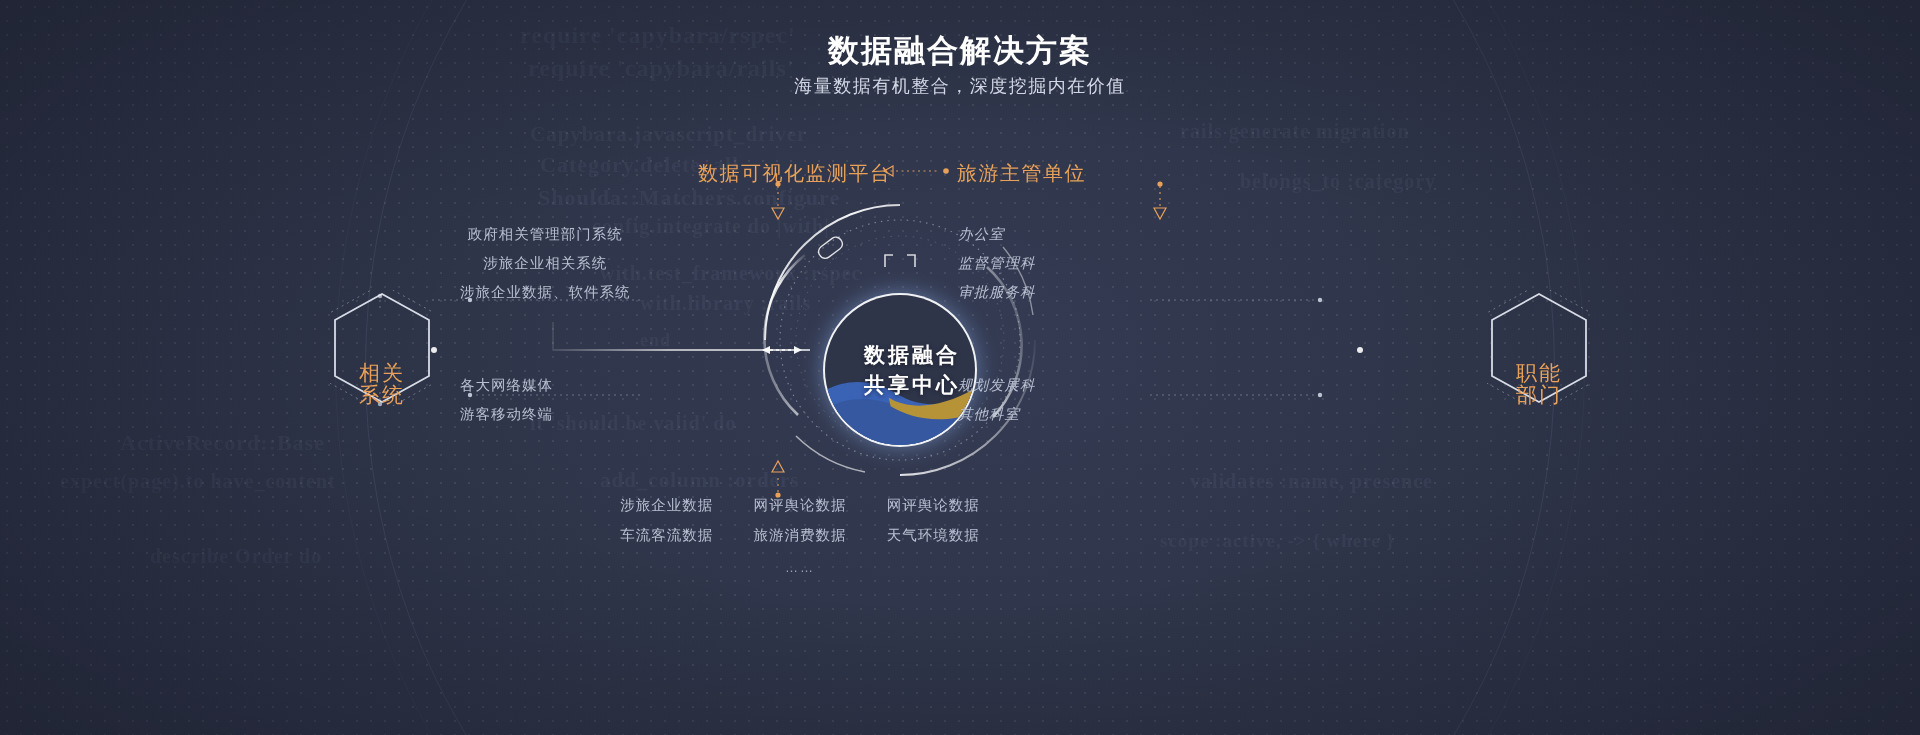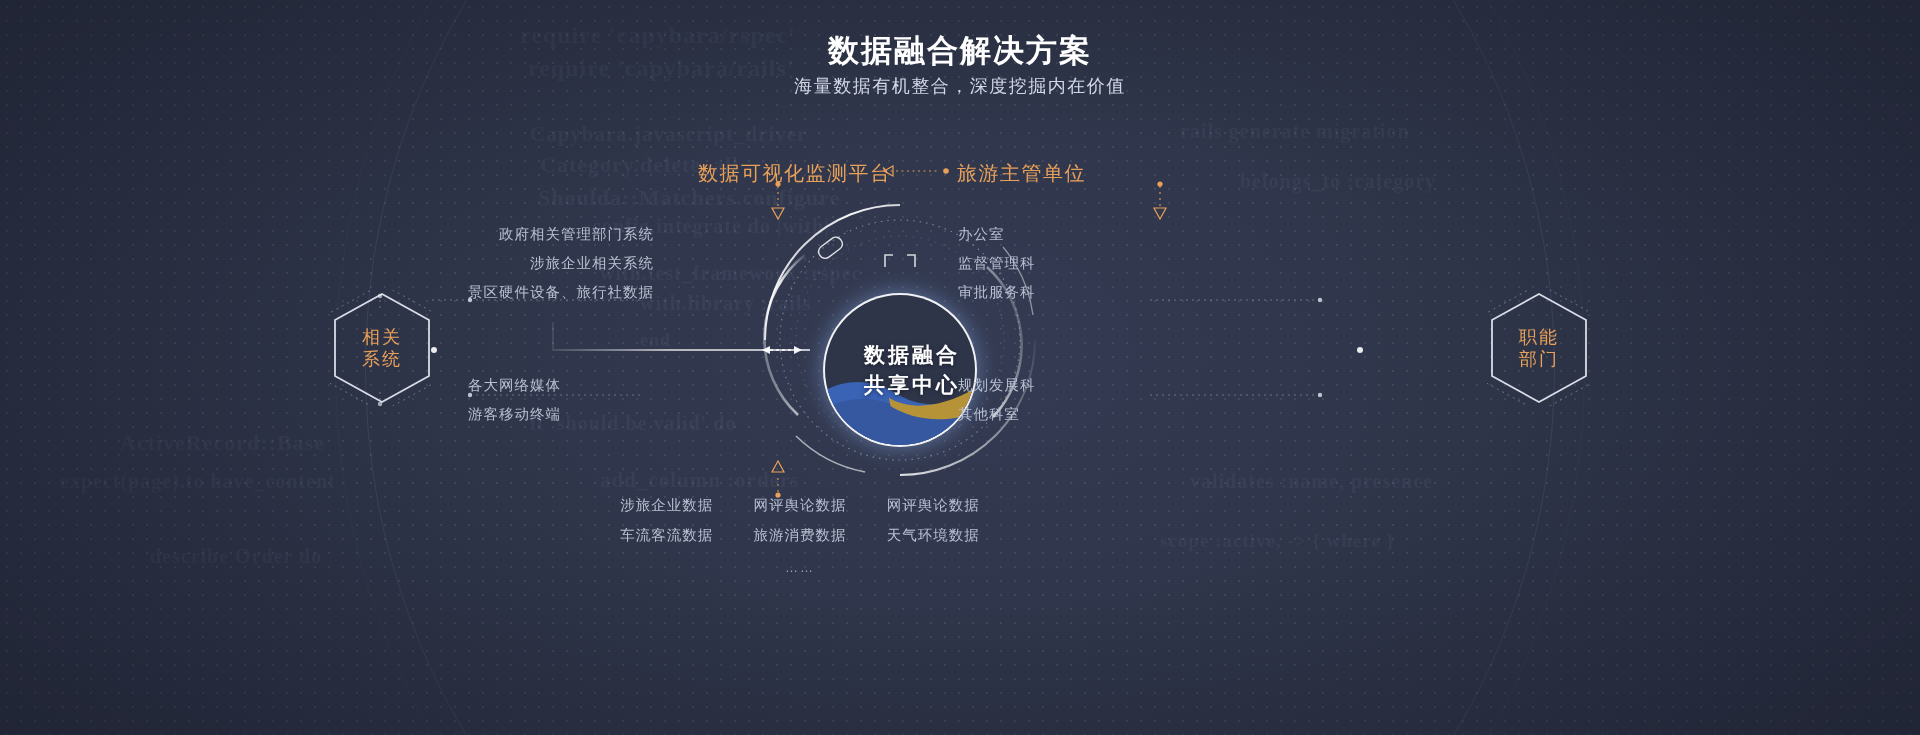--- a/index.html
+++ b/index.html
@@ -96,31 +96,31 @@
     text-shadow:0 1px 4px rgba(10,14,28,.65);
   }
 
   
   .hexwrap{ position:absolute; width:104px; height:116px; z-index:16; }
   .hexwrap.left{ left:330px; top:290px; }
   .hexwrap.right{ left:1487px; top:290px; }
   .hexline{ position:absolute; left:0; top:0; }
   .hextext{
     position:absolute; inset:0;
-    display:flex; flex-direction:column; align-items:center; justify-content:center;
-    color:#e9a159; font-size:18px; line-height:22px; letter-spacing:2px;
+    display:flex; flex-direction:column; align-items:center; justify-content:flex-end;
+    color:#e9a159; font-size:21px; line-height:22px; letter-spacing:2px;
   }
 
   .grp{ position:absolute; z-index:15; }
   .grp > div{
     font-size:14.5px; color:#b9c0d3; letter-spacing:1px; white-space:nowrap;
     line-height:29px;
   }
-  .grp.right > div{ text-align:left; }
-  .grp.leftalign > div{ text-align:right;margin-left:8px; }
+  .grp.right > div{ text-align:left;font-style:italic; }
+  .grp.leftalign > div{ text-align:center; }
 
   
   .otop{
     position:absolute; top:160px; font-size:20px; color:#e9a159;
     letter-spacing:1.5px; white-space:nowrap; z-index:16; font-weight:normal;
   }
   #otop-left{ left:698px; }
   #otop-right{ left:957px;text-align:center; }
 
   
@@ -338,21 +338,21 @@
     </svg>
     <div class="hextext">
       <span>职能</span>
       <span>部门</span>
     </div>
   </div>
 
   <div class="grp leftalign" id="grp-left-upper" style="left: 460px; top: 220px; text-align: left;">
       <div>政府相关管理部门系统</div>
       <div>涉旅企业相关系统</div>
-      <div>景区硬件设备、旅行社数据</div>
+      <div>涉旅企业数据、软件系统</div>
     </div>
 
   <div class="grp leftalign" id="grp-left-lower" style="left: 460px; top: 371px; text-align: left;">
       <div>各大网络媒体</div>
       <div>游客移动终端</div>
     </div>
 
   <div class="grp right" id="grp-right-upper" style="left:958px; top:220px;">
       <div>办公室</div>
       <div>监督管理科</div>

